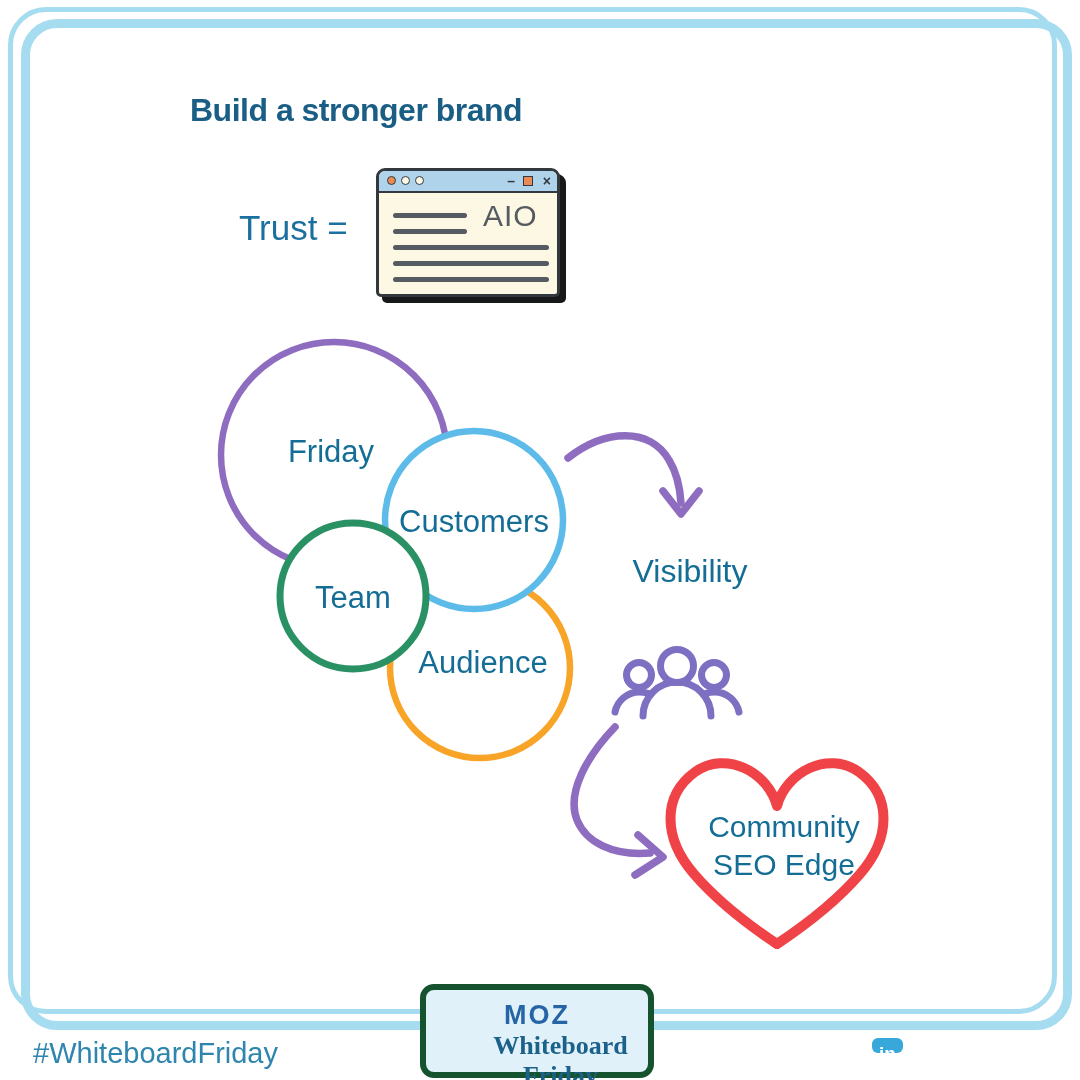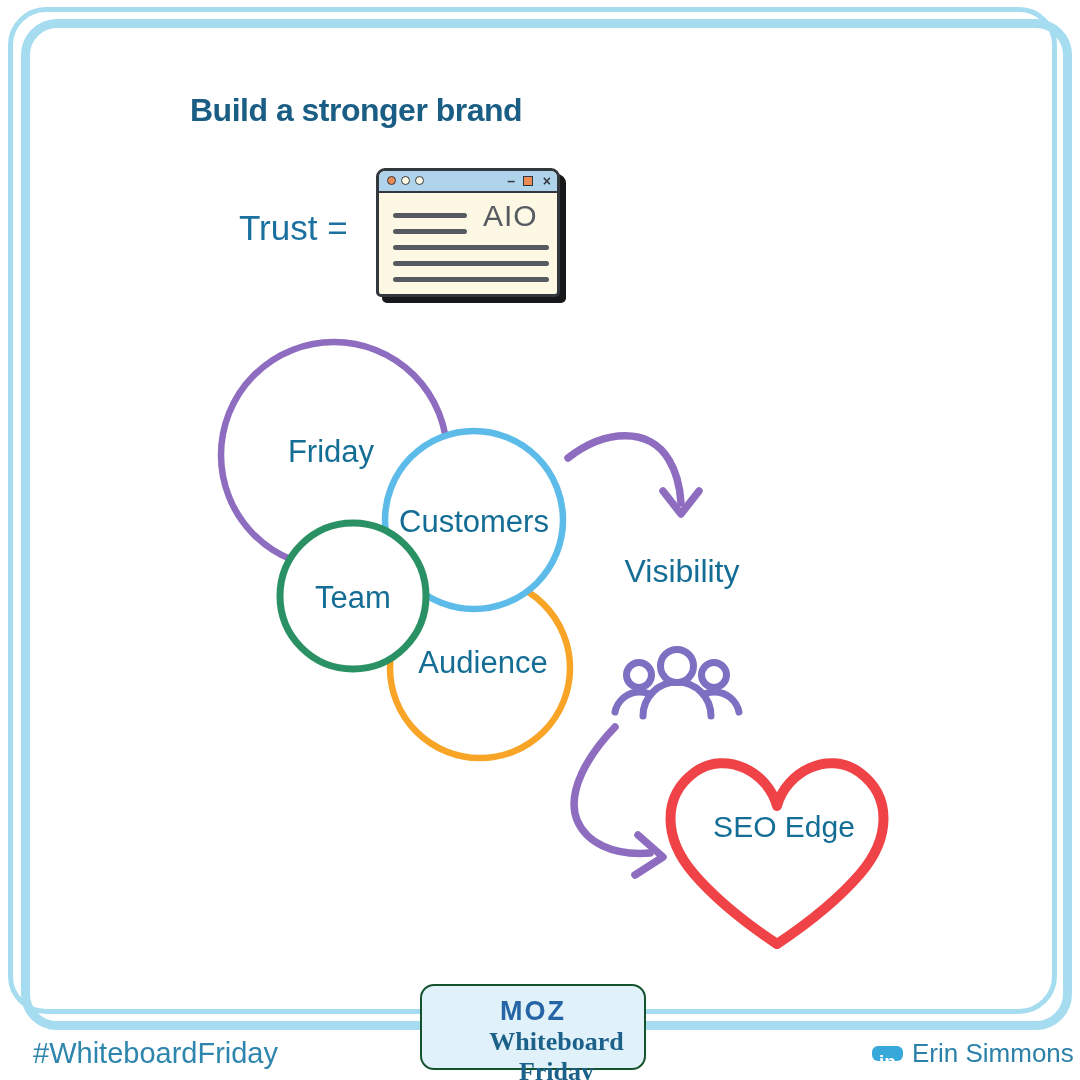--- a/index.html
+++ b/index.html
@@ -21,21 +21,21 @@
     position:absolute;left:190px;top:92px;font-size:32px;font-weight:bold;
     color:#1b5e85;letter-spacing:-0.5px;white-space:nowrap;
   }
   .trust-label{
     position:absolute;left:239px;top:208px;font-size:35px;color:#1a709f;white-space:nowrap;
   }
   .lbl{
     position:absolute;transform:translate(-50%,-50%);color:#146d95;
     font-size:31px;white-space:nowrap;z-index:6;
   }
-  .lbl-visibility{font-size:32px;}
+  .lbl-visibility{font-size:32px;margin-left:8px;}
   .heart-label{
     position:absolute;left:784px;top:808px;transform:translateX(-50%);
     color:#146d95;font-size:30px;line-height:38px;text-align:center;z-index:6;white-space:nowrap;
   }
   
   .browser{
     position:absolute;left:376px;top:168px;width:178px;height:123px;
     background:#fdf8e4;border:3px solid #33383f;border-radius:9px 9px 5px 5px;
     box-shadow:6px 6px 0 #17181a;z-index:5;
   }
@@ -57,21 +57,21 @@
   .doc-line{position:absolute;height:5px;border-radius:3px;background:#565b61;left:14px;}
   .doc-line.short{width:74px;}
   .doc-line.long{width:156px;}
   .aio{position:absolute;left:104px;top:28px;font-size:30px;color:#565b61;letter-spacing:1px;}
   
   .art{position:absolute;left:0;top:0;z-index:4;}
   
   .hashtag{position:absolute;left:33px;top:1037px;font-size:29px;color:#2e85ad;z-index:9;}
   .badge{
     position:absolute;left:420px;top:984px;width:222px;height:82px;
-    background:#e0f1fa;border:2px solid #14532d;border-radius:14px;z-index:9;text-align:center;
+    background:#e0f1fa;border:6px solid #14532d;border-radius:14px;z-index:9;text-align:center;
   }
   .badge-brand{margin-top:10px;font-size:27px;font-weight:bold;color:#2565a5;letter-spacing:2px;}
   .badge-series{font-family:"Liberation Serif", serif;font-weight:bold;font-size:26px;color:#1c6189;margin-top:0px;padding-left:47px;}
   .badge-squiggle{display:block;margin:2px auto 0 auto;}
   .credit{position:absolute;left:872px;top:1038px;z-index:9;display:flex;align-items:center;}
   .li-icon{
     width:31px;height:15px;border-radius:6px;background:#38a7da;color:#ffffff;
     font-size:19px;font-weight:bold;text-align:center;line-height:31px;
   }
   .credit-name{margin-left:9px;font-size:26px;color:#2b81a9;white-space:nowrap;}
@@ -134,31 +134,31 @@
            C 891,838 892,796 859,772 C 828,750 786,772 777,806 Z" fill="#ffffff" stroke="#ef4347" stroke-width="10" stroke-linejoin="round"></path>
 </svg>
 
 <div class="lbl" style="left:331px;top:452px">Friday</div>
 <div class="lbl" style="left:474px;top:522px">Customers</div>
 <div class="lbl" style="left:353px;top:598px">Team</div>
 <div class="lbl" style="left:483px;top:663px">Audience</div>
 <div class="lbl lbl-visibility" style="left:682px;top:571px">Visibility</div>
 
 <div class="heart-label">
+  <div>Community</div>
   <div>SEO Edge</div>
 </div>
 
 <div class="hashtag">#WhiteboardFriday</div>
 
 <div class="badge">
   <div class="badge-brand">MOZ</div>
   <div class="badge-series">Whiteboard Friday</div>
   <svg class="badge-squiggle" width="140" height="14" viewBox="0 0 140 14">
     <path d="M 4,8 q 11,-9 22,-1 q 11,8 22,0 q 9,-6 18,-3" stroke="#1c6189" stroke-width="3" fill="none" stroke-linecap="round"></path>
     <path d="M 74,7 L 84,4 L 84,10 Z" fill="#1c6189"></path>
     <rect x="84" y="3" width="48" height="8" rx="4" fill="none" stroke="#1c6189" stroke-width="3"></rect>
   </svg>
 </div>
 
 <div class="credit">
   <span class="li-icon">in</span>
-  <span class="credit-name">Erin Simmons</span>
 </div>
 
 </body></html>

